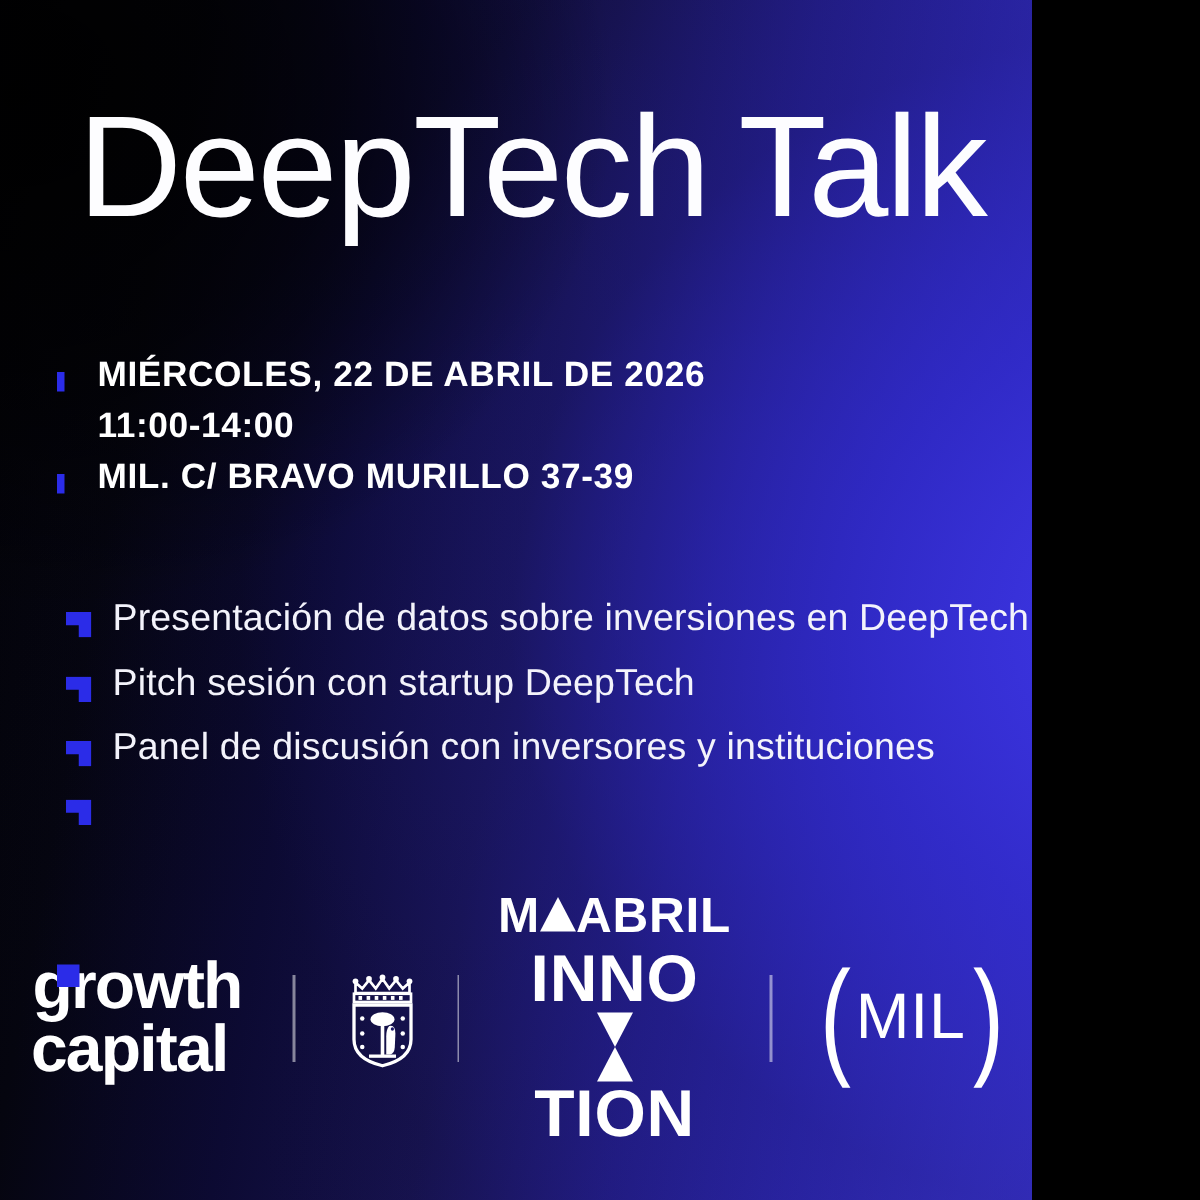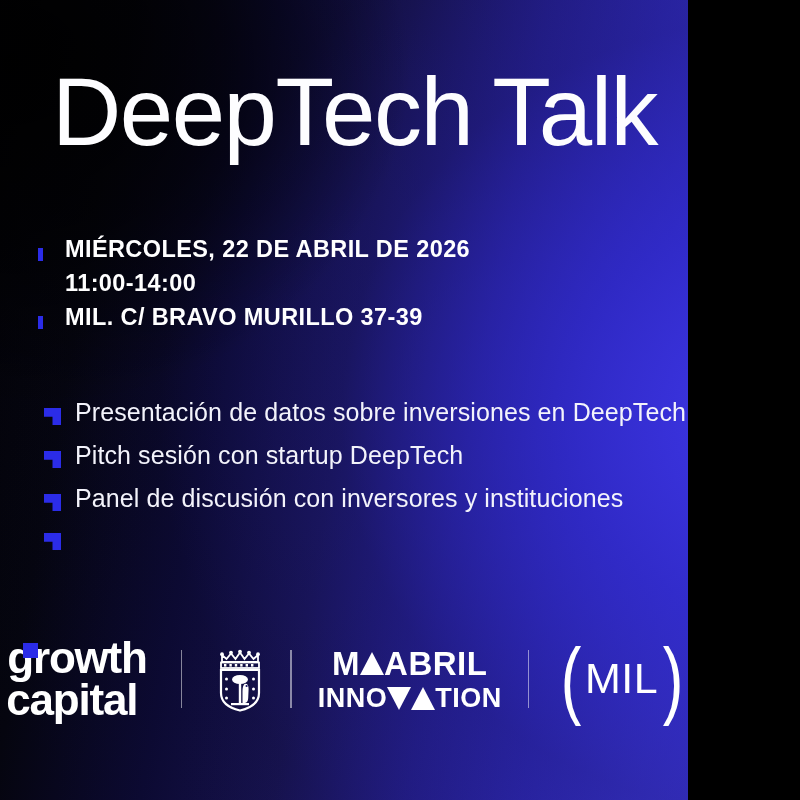--- a/index.html
+++ b/index.html
@@ -164,21 +164,21 @@
     line-height: 1;
   }
   .madrid .ln {
     display: flex;
     align-items: center;
     justify-content: center;
     font-weight: 700;
     letter-spacing: 0.5px;
   }
   .madrid .l1 { font-size: 33px; }
-  .madrid .l2 { font-size: 27px; margin-top: 5px; }
+  .madrid .l2 { font-size: 44px; margin-top: 5px; flex-direction: column; }
   .tri-up, .tri-dn {
     display: inline-block;
     width: 0; height: 0;
     border-left: 12px solid transparent;
     border-right: 12px solid transparent;
     margin: 0 0px;
   }
   .tri-up { border-bottom: 23px solid #ffffff; }
   .tri-dn { border-top: 23px solid #ffffff; }
 

